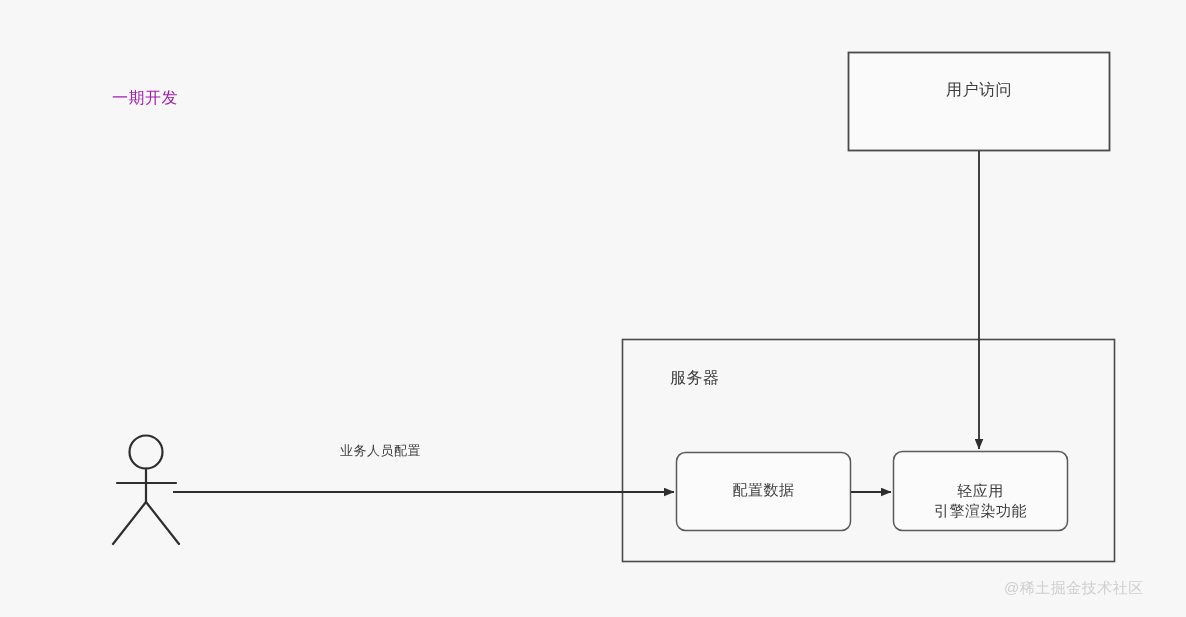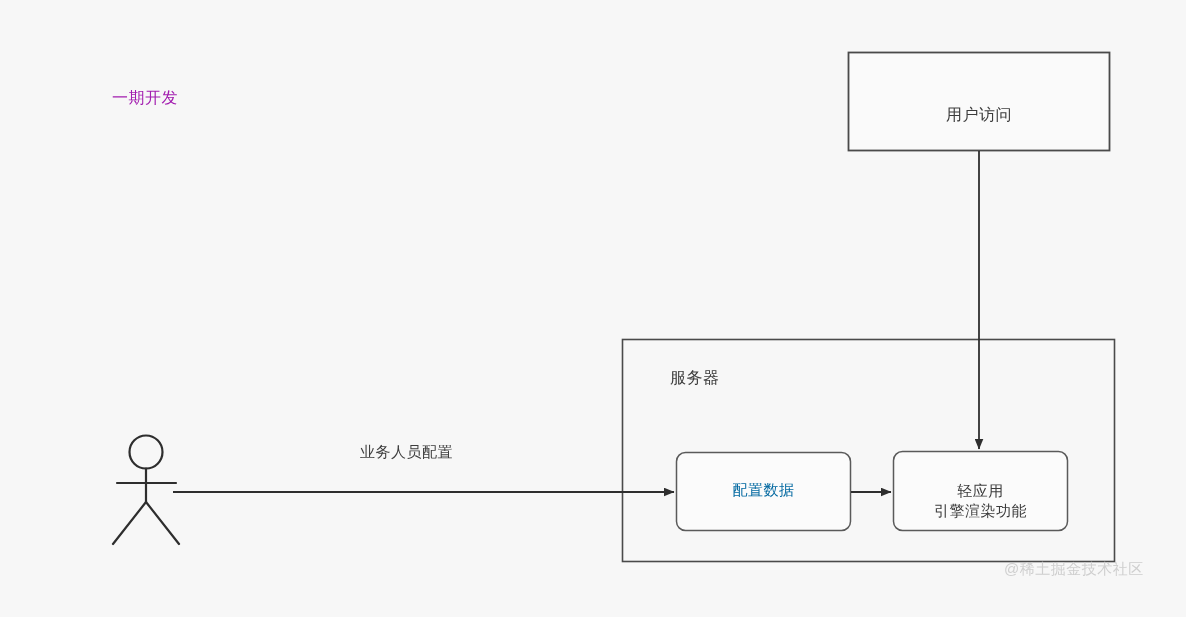--- a/index.html
+++ b/index.html
@@ -46,21 +46,21 @@
 
   .lbl-phase {
     left: 112px;
     top: 87px;
     font-size: 16px;
     color: #a21caf;
   }
 
   .lbl-user-access {
     left: 848px;
-    top: 65px;
+    top: 40px;
     width: 262px;
     height: 99px;
     display: flex;
     align-items: center;
     justify-content: center;
     font-size: 16px;
     color: #3c3c3c;
   }
 
   .lbl-server {
@@ -73,21 +73,21 @@
 
   .lbl-config {
     left: 676px;
     top: 452px;
     width: 175px;
     height: 77px;
     display: flex;
     align-items: center;
     justify-content: center;
     font-size: 15px;
-    color: #0369a1;
+    color: #404040;
     border-radius: 19px;
   }
 
   .lbl-engine {
     left: 893px;
     top: 451px;
     width: 175px;
     height: 100px;
     display: flex;
     flex-direction: column;
@@ -95,29 +95,28 @@
     justify-content: center;
     font-size: 15px;
     color: #3c3c3c;
     text-align: center;
   }
   .lbl-engine span { display: block; }
 
   .lbl-flow {
     left: 340px;
     top: 442px;
-    font-size: 15px;
+    font-size: 13px;
     color: #3d3d3d;
-    margin-left: 20px;
   }
 
   .watermark {
     position: absolute;
     left: 1004px;
-    top: 560px;
+    top: 579px;
     font-size: 15px;
     color: #cfcfcf;
     letter-spacing: 0.5px;
     white-space: pre;
   }
 </style>
 </head>
 <body>
 
 <div id="diagram-canvas">

